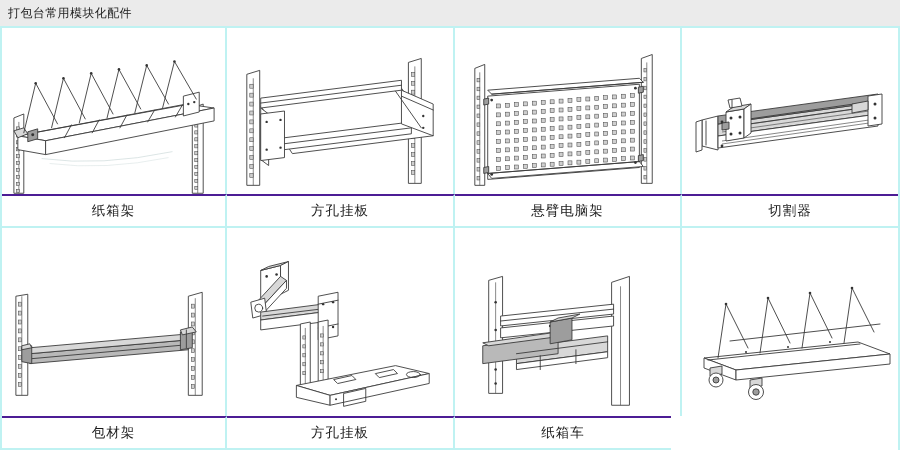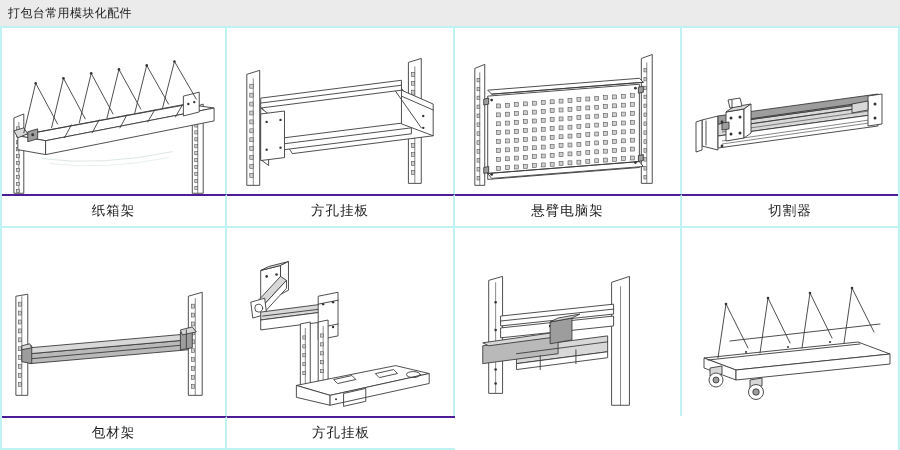--- a/index.html
+++ b/index.html
@@ -687,16 +687,19 @@
       </div>
     </div>
 
     <div class="row labelrow">
       <div class="cell lbl c1">
         <span class="label-text">包材架</span>
       </div>
       <div class="cell lbl c2">
         <span class="label-text">方孔挂板</span>
       </div>
+      <div class="cell lbl c4">
+        <span class="label-text">纸箱车</span>
+      </div>
     </div>
 
   </div>
 </div>
 
 </body></html>

